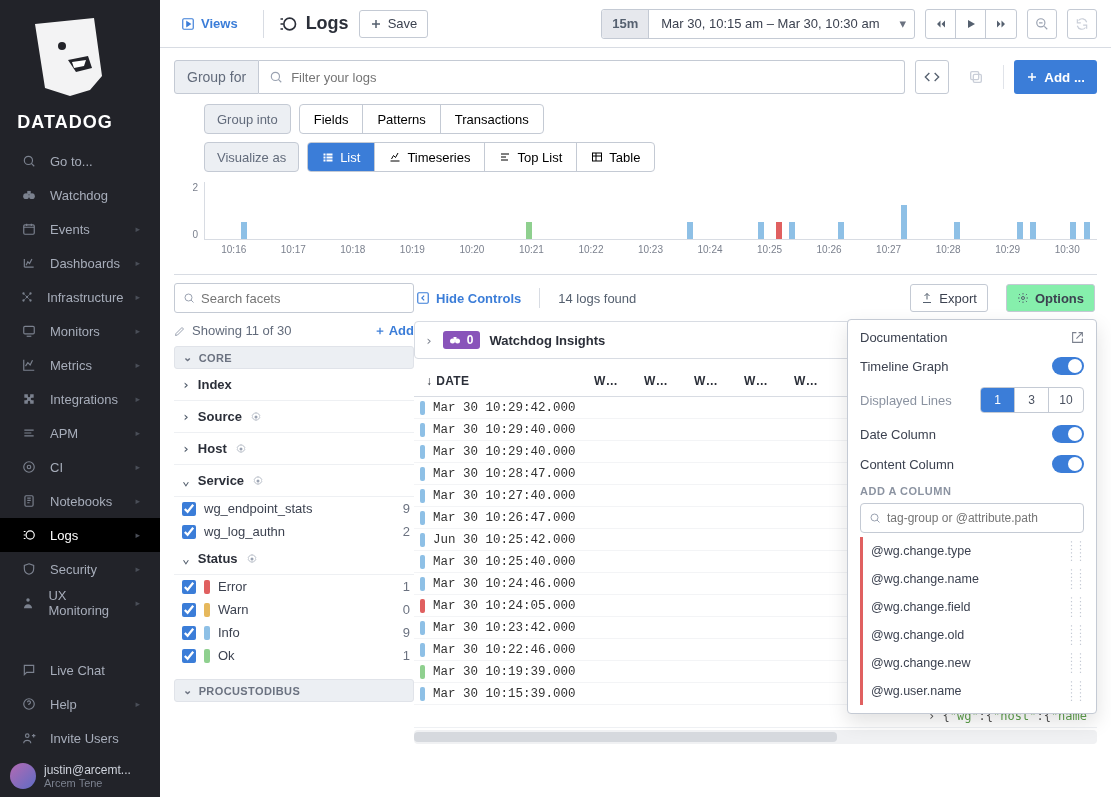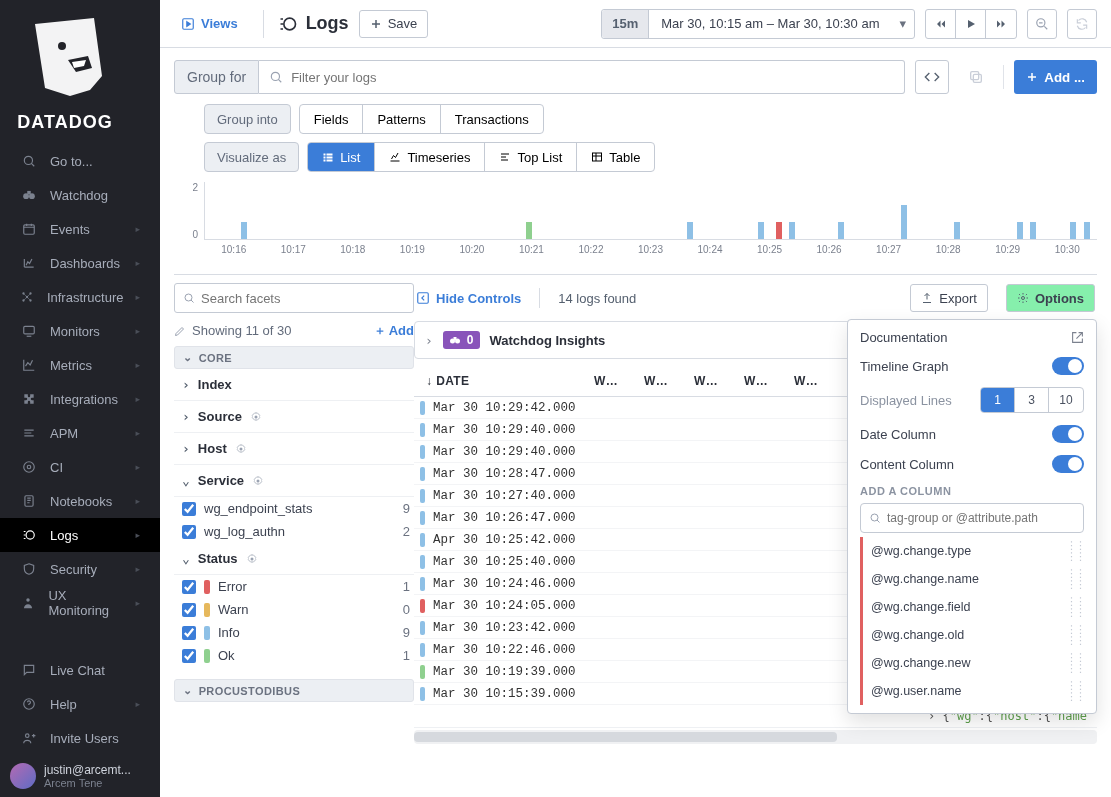--- a/index.html
+++ b/index.html
@@ -784,21 +784,21 @@
             <div class="log-row">
               <span class="log-bar "></span>
     <span>Mar 30 10:27:40.000</span>
             </div>
             <div class="log-row">
               <span class="log-bar "></span>
     <span>Mar 30 10:26:47.000</span>
             </div>
             <div class="log-row">
               <span class="log-bar "></span>
-    <span>Apr 30 10:25:42.000</span>
+    <span>Jun 30 10:25:42.000</span>
             </div>
             <div class="log-row">
               <span class="log-bar "></span>
     <span>Mar 30 10:25:40.000</span>
             </div>
             <div class="log-row">
               <span class="log-bar "></span>
     <span>Mar 30 10:24:46.000</span>
             </div>
             <div class="log-row">

